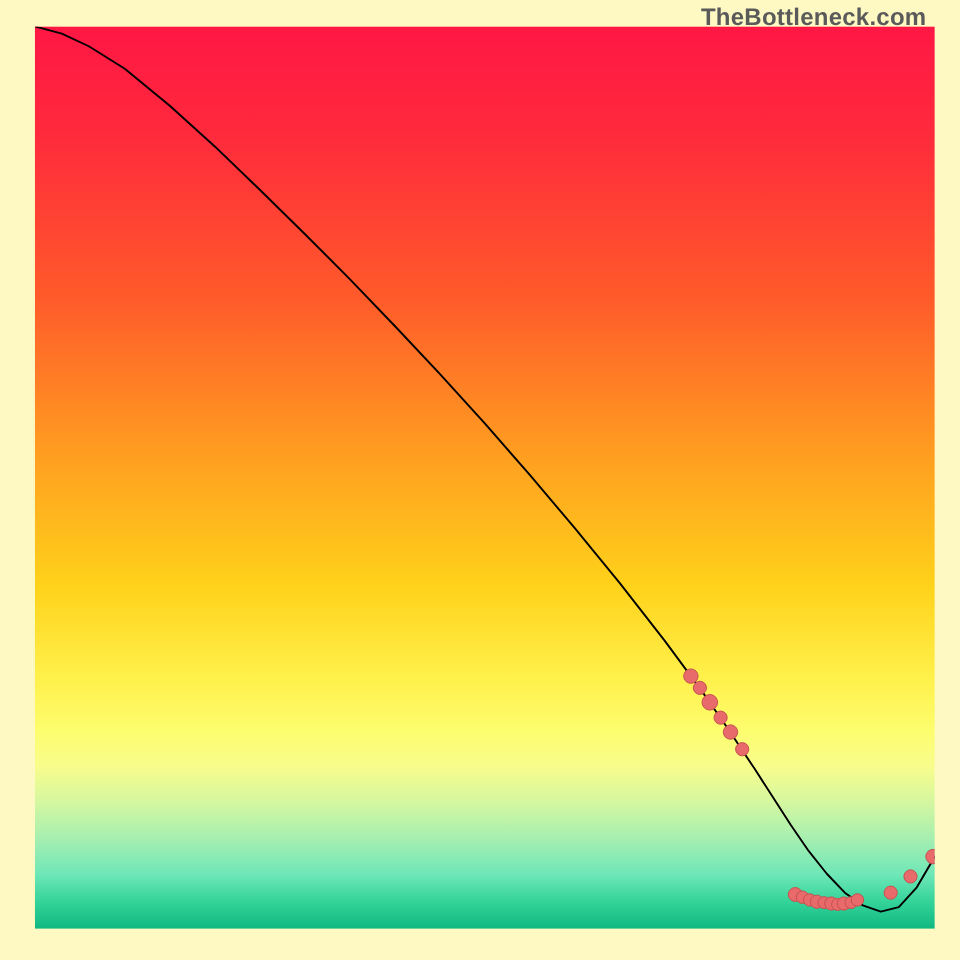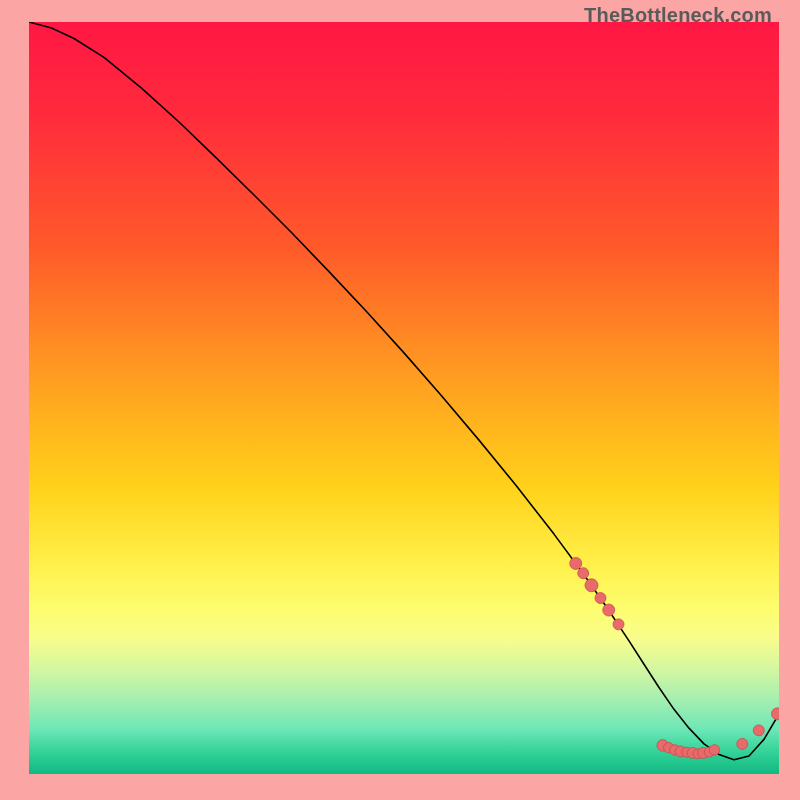--- a/index.html
+++ b/index.html
@@ -1,21 +1,21 @@
 <!DOCTYPE html>
 <html><head>
 <meta charset="utf-8">
 <style>
   * { margin: 0; padding: 0; box-sizing: border-box; }
   html, body { width: 800px; height: 800px; overflow: hidden; background: #000; }
   .stage {
     position: relative;
     width: 800px;
     height: 800px;
-    background: #fca5a5;
+    background: #fef9c3;
   }
   .plot {
     position: absolute;
     left: 29px;
     top: 22px;
     width: 750px;
     height: 752px;
     overflow: hidden;
   }
   .gradient {

